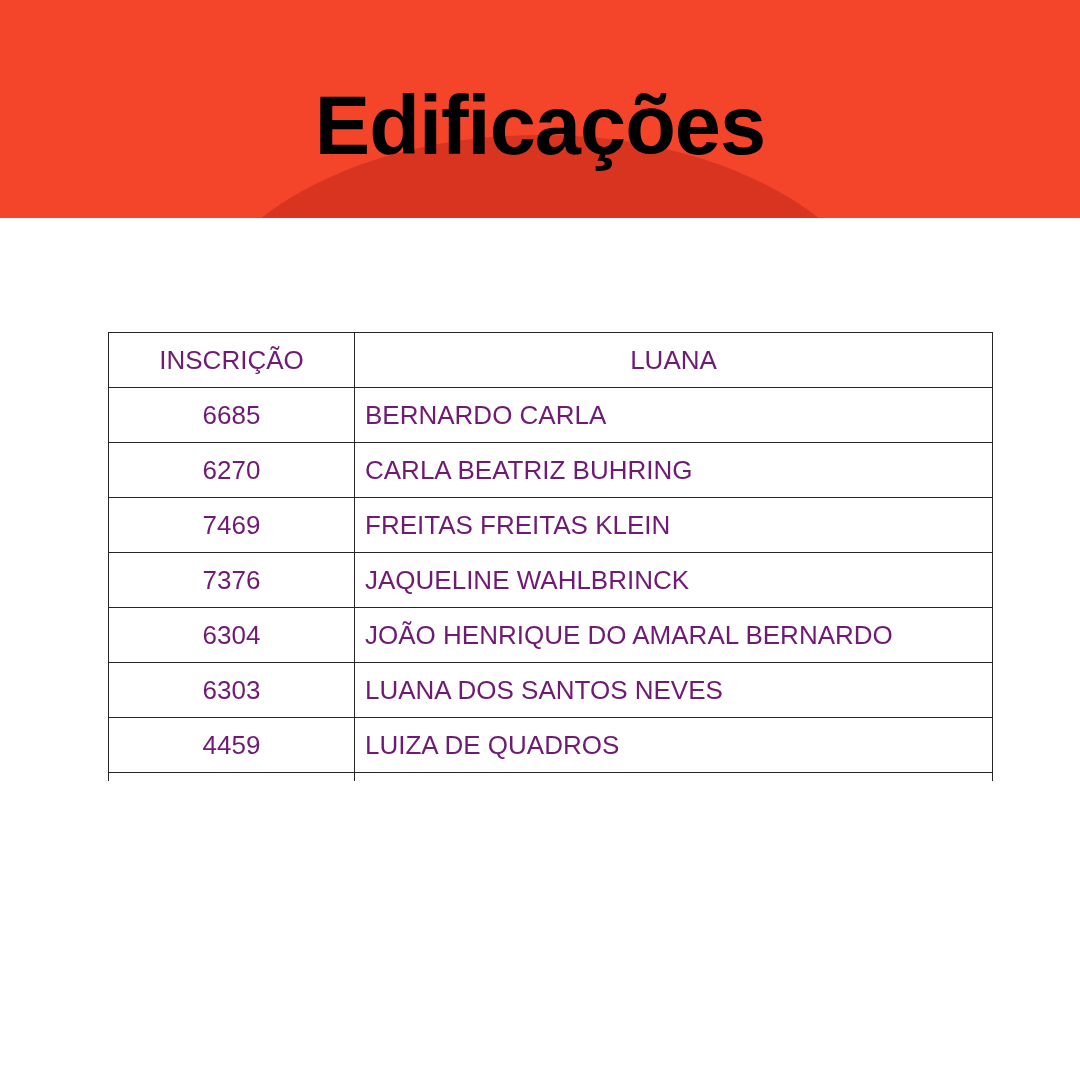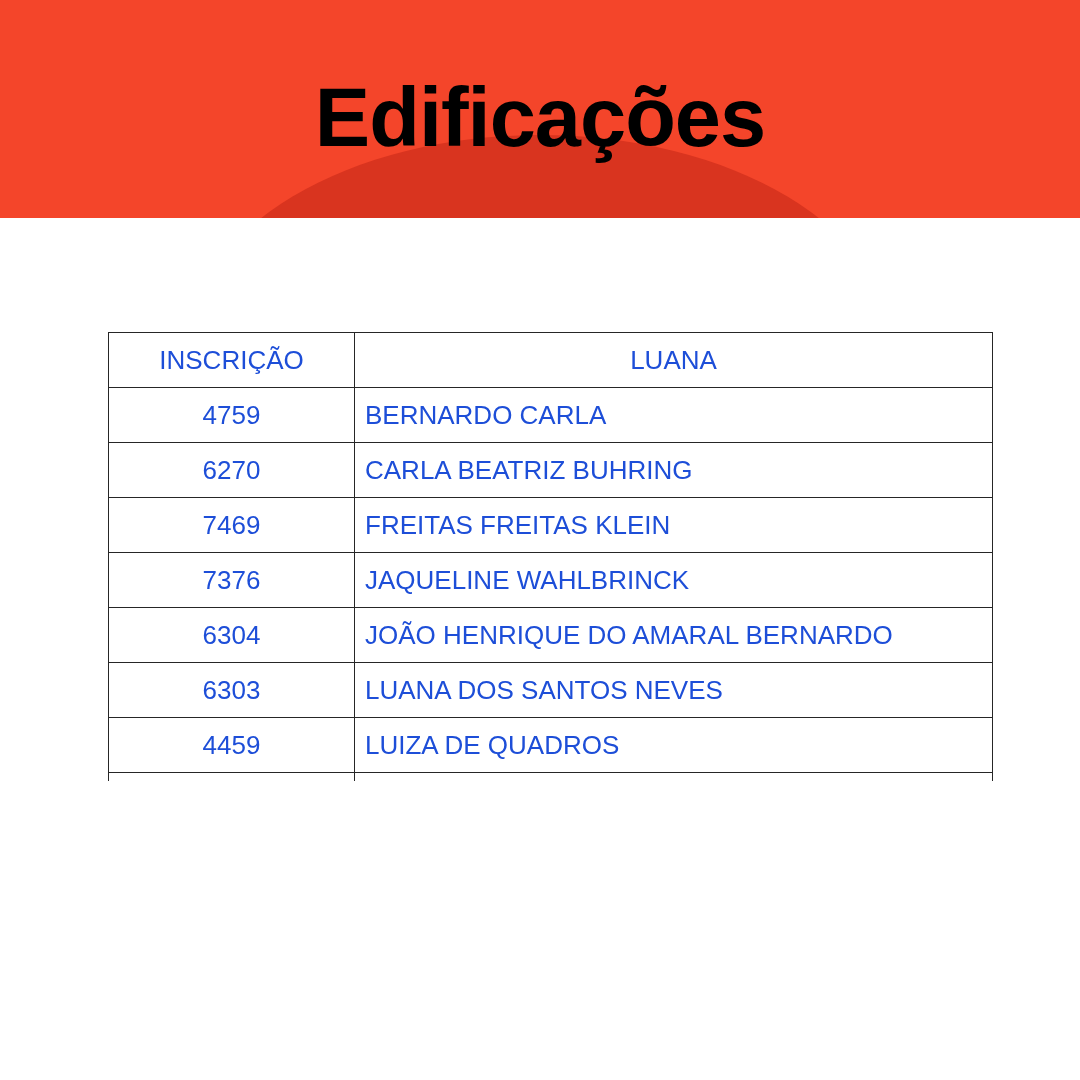--- a/index.html
+++ b/index.html
@@ -36,21 +36,21 @@
     left: 190px;
     top: 135px;
     width: 700px;
     height: 420px;
     border-radius: 50%;
     background: #d9341f;
   }
   .banner-title {
     position: absolute;
     left: 0;
-    top: 8px;
+    top: 16px;
     width: 1080px;
     height: 218px;
     display: flex;
     align-items: center;
     justify-content: center;
     font-size: 83px;
     font-weight: bold;
     color: #000000;
     letter-spacing: -1px;
     line-height: 1;
@@ -66,21 +66,21 @@
   }
   table.roster {
     border-collapse: collapse;
     width: 884px;
     table-layout: fixed;
   }
   table.roster th,
   table.roster td {
     border: 1px solid #262626;
     font-size: 26px;
-    color: #1d4ed8;
+    color: #701a75;
     font-weight: normal;
     height: 55px;
     padding: 0 10px;
     box-sizing: border-box;
     white-space: nowrap;
     overflow: hidden;
   }
   table.roster col.col-insc { width: 246px; }
   table.roster col.col-nome { width: 638px; }
 
@@ -124,21 +124,21 @@
         <col class="col-nome">
       </colgroup>
       <thead>
         <tr>
           <th class="head-insc">INSCRIÇÃO</th>
           <th class="head-nome">LUANA</th>
         </tr>
       </thead>
       <tbody>
         <tr>
-          <td class="cell-insc">4759</td>
+          <td class="cell-insc">6685</td>
           <td class="cell-nome">BERNARDO CARLA</td>
         </tr>
         <tr>
           <td class="cell-insc">6270</td>
           <td class="cell-nome">CARLA BEATRIZ BUHRING</td>
         </tr>
         <tr>
           <td class="cell-insc">7469</td>
           <td class="cell-nome">FREITAS FREITAS KLEIN</td>
         </tr>

